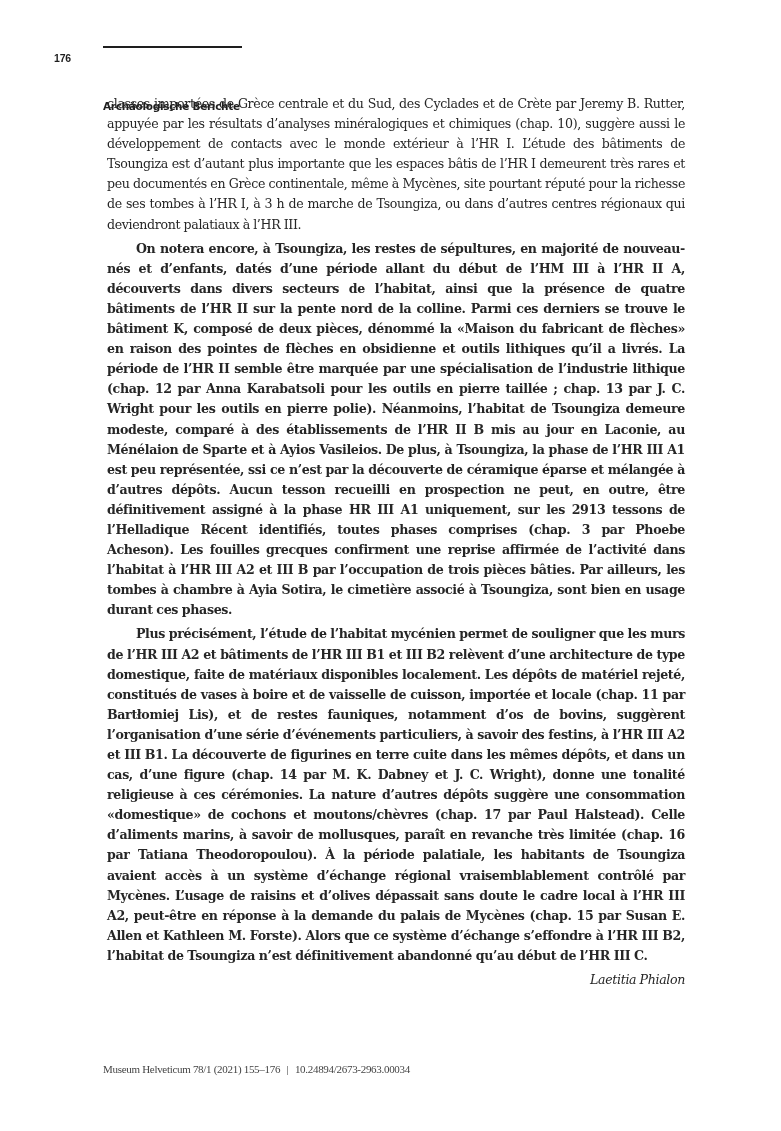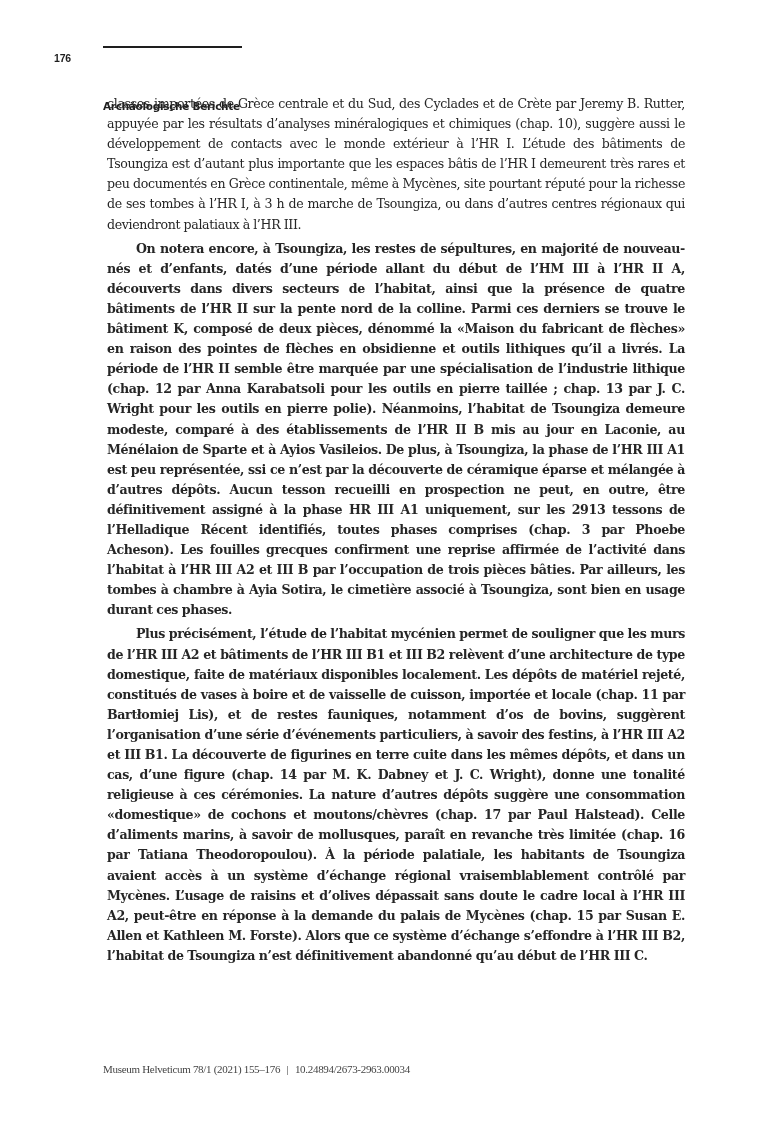--- a/index.html
+++ b/index.html
@@ -96,19 +96,20 @@
 <header class="running-head">
   <div class="head-rule"></div>
   <span class="page-number">176</span>
   <span class="section-title">Archäologische Berichte</span>
 </header>
 
 <main class="body-text">
   <p>classes importées de Grèce centrale et du Sud, des Cyclades et de Crète par Jeremy B. Rutter, appuyée par les résultats d’analyses minéralogiques et chimiques (chap. 10), suggère aussi le développement de contacts avec le monde extérieur à l’HR I. L’étude des bâtiments de Tsoungiza est d’autant plus importante que les espaces bâtis de l’HR I demeurent très rares et peu documentés en Grèce continentale, même à Mycènes, site pourtant réputé pour la richesse de ses tombes à l’HR I, à 3 h de marche de Tsoungiza, ou dans d’autres centres régionaux qui deviendront palatiaux à l’HR III.</p>
   <p class="indent">On notera encore, à Tsoungiza, les restes de sépultures, en majorité de nouveau-nés et d’enfants, datés d’une période allant du début de l’HM III à l’HR II A, découverts dans divers secteurs de l’habitat, ainsi que la présence de quatre bâtiments de l’HR II sur la pente nord de la colline. Parmi ces derniers se trouve le bâtiment K, composé de deux pièces, dénommé la «Maison du fabricant de flèches» en raison des pointes de flèches en obsidienne et outils lithiques qu’il a livrés. La période de l’HR II semble être marquée par une spécialisation de l’industrie lithique (chap. 12 par Anna Karabatsoli pour les outils en pierre taillée ; chap. 13 par J. C. Wright pour les outils en pierre polie). Néanmoins, l’habitat de Tsoungiza demeure modeste, comparé à des établissements de l’HR II B mis au jour en Laconie, au Ménélaion de Sparte et à Ayios Vasileios. De plus, à Tsoungiza, la phase de l’HR III A1 est peu représentée, ssi ce n’est par la découverte de céramique éparse et mélangée à d’autres dépôts. Aucun tesson recueilli en prospection ne peut, en outre, être définitivement assigné à la phase HR III A1 uniquement, sur les 2913 tessons de l’Helladique Récent identifiés, toutes phases comprises (chap. 3 par Phoebe Acheson). Les fouilles grecques confirment une reprise affirmée de l’activité dans l’habitat à l’HR III A2 et III B par l’occupation de trois pièces bâties. Par ailleurs, les tombes à chambre à Ayia Sotira, le cimetière associé à Tsoungiza, sont bien en usage durant ces phases.</p>
   <p class="indent">Plus précisément, l’étude de l’habitat mycénien permet de souligner que les murs de l’HR III A2 et bâtiments de l’HR III B1 et III B2 relèvent d’une architecture de type domestique, faite de matériaux disponibles localement. Les dépôts de matériel rejeté, constitués de vases à boire et de vaisselle de cuisson, importée et locale (chap. 11 par Bartłomiej Lis), et de restes fauniques, notamment d’os de bovins, suggèrent l’organisa­tion d’une série d’événements particuliers, à savoir des festins, à l’HR III A2 et III B1. La découverte de figurines en terre cuite dans les mêmes dépôts, et dans un cas, d’une figure (chap. 14 par M. K. Dabney et J. C. Wright), donne une tonalité religieuse à ces cérémonies. La nature d’autres dépôts suggère une consommation «domestique» de cochons et moutons/chèvres (chap. 17 par Paul Halstead). Celle d’aliments marins, à savoir de mollusques, paraît en revanche très limitée (chap. 16 par Tatiana Theodoropou­lou). À la période palatiale, les habitants de Tsoungiza avaient accès à un système d’échange régional vraisemblablement contrôlé par Mycènes. L’usage de raisins et d’olives dépassait sans doute le cadre local à l’HR III A2, peut-être en réponse à la demande du palais de Mycènes (chap. 15 par Susan E. Allen et Kathleen M. Forste). Alors que ce système d’échange s’effondre à l’HR III B2, l’habitat de Tsoungiza n’est définitive­ment abandonné qu’au début de l’HR III C.</p>
+  <p class="signature">Laetitia Phialon</p>
 </main>
 
 <footer class="footer">
   <span>Museum Helveticum 78/1 (2021) 155–176</span>
   <span class="sep">|</span>
   <span>10.24894/2673-2963.00034</span>
 </footer>
 
 </body></html>

